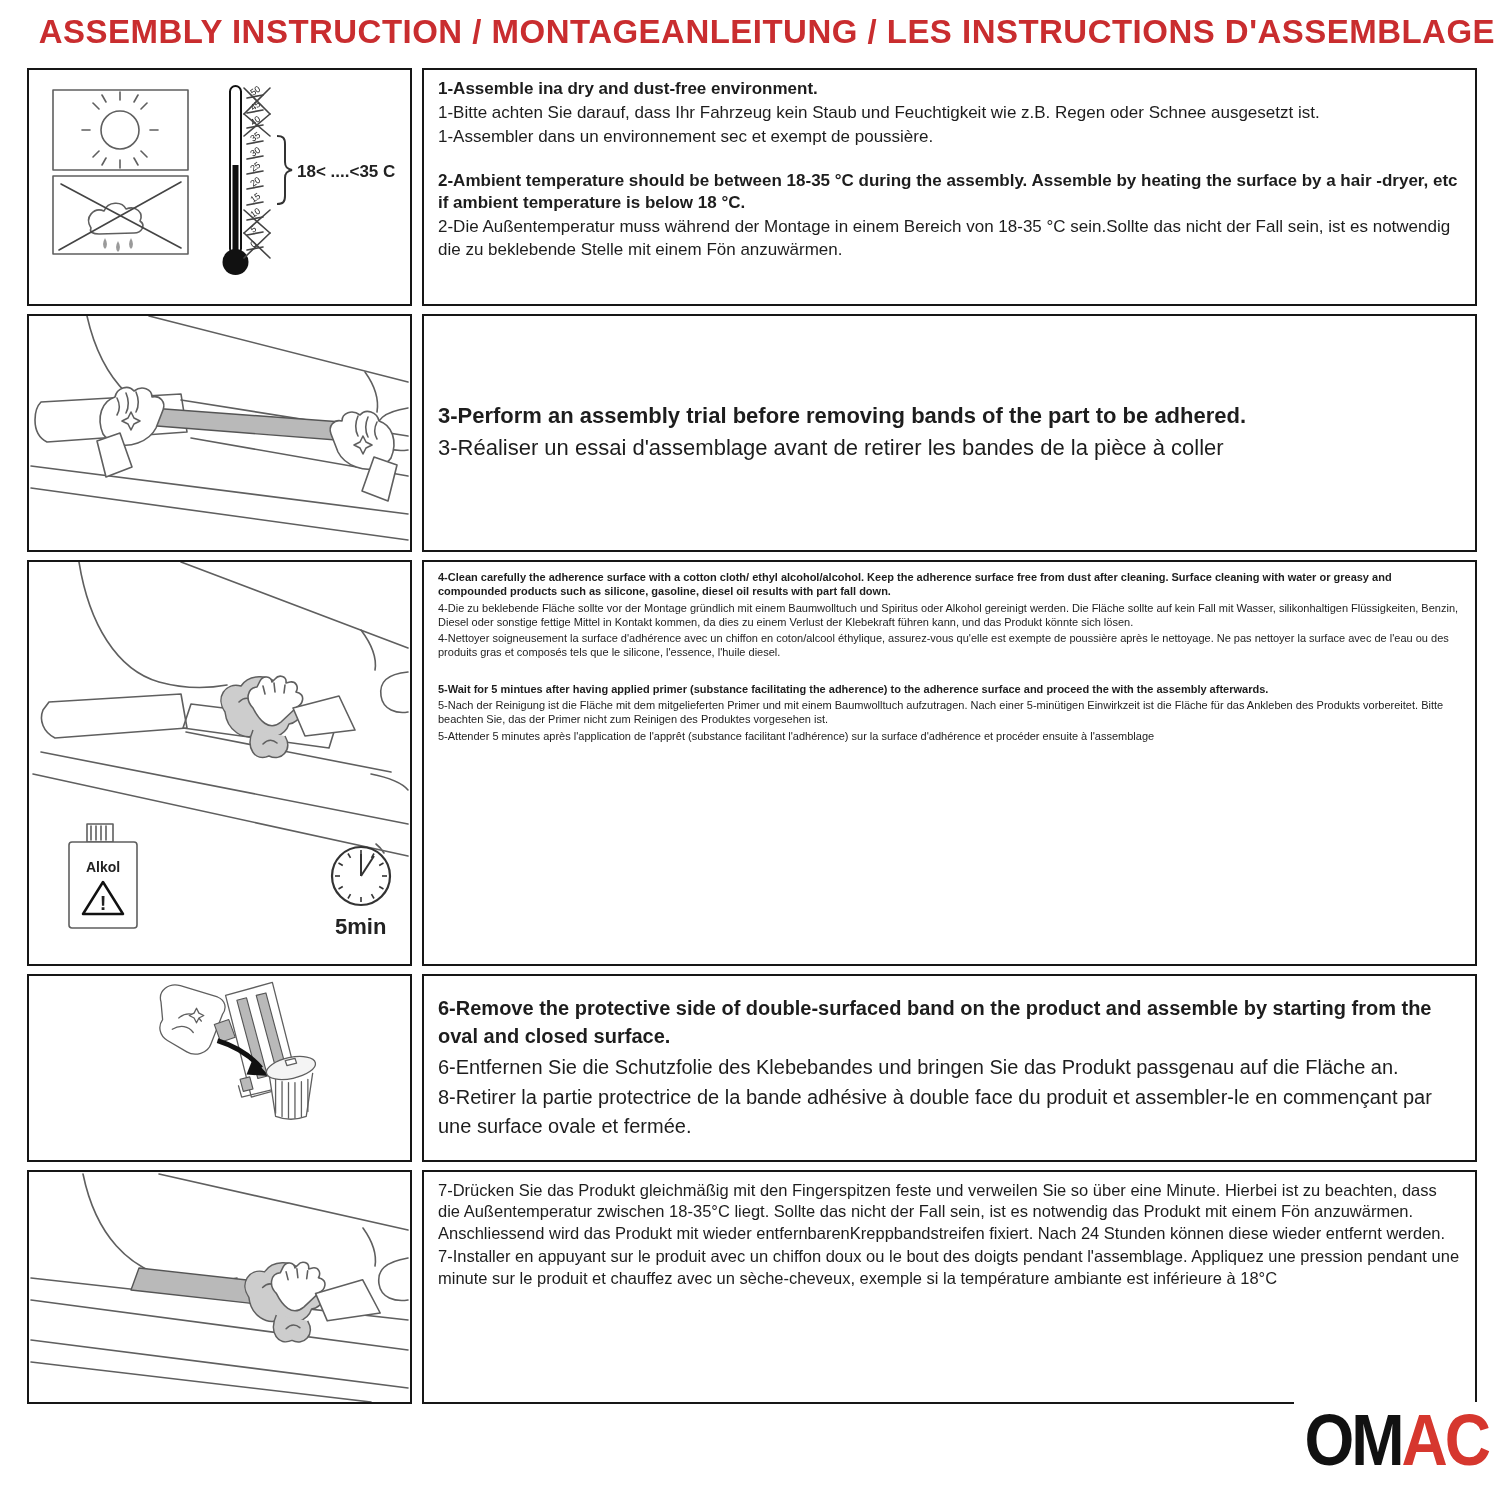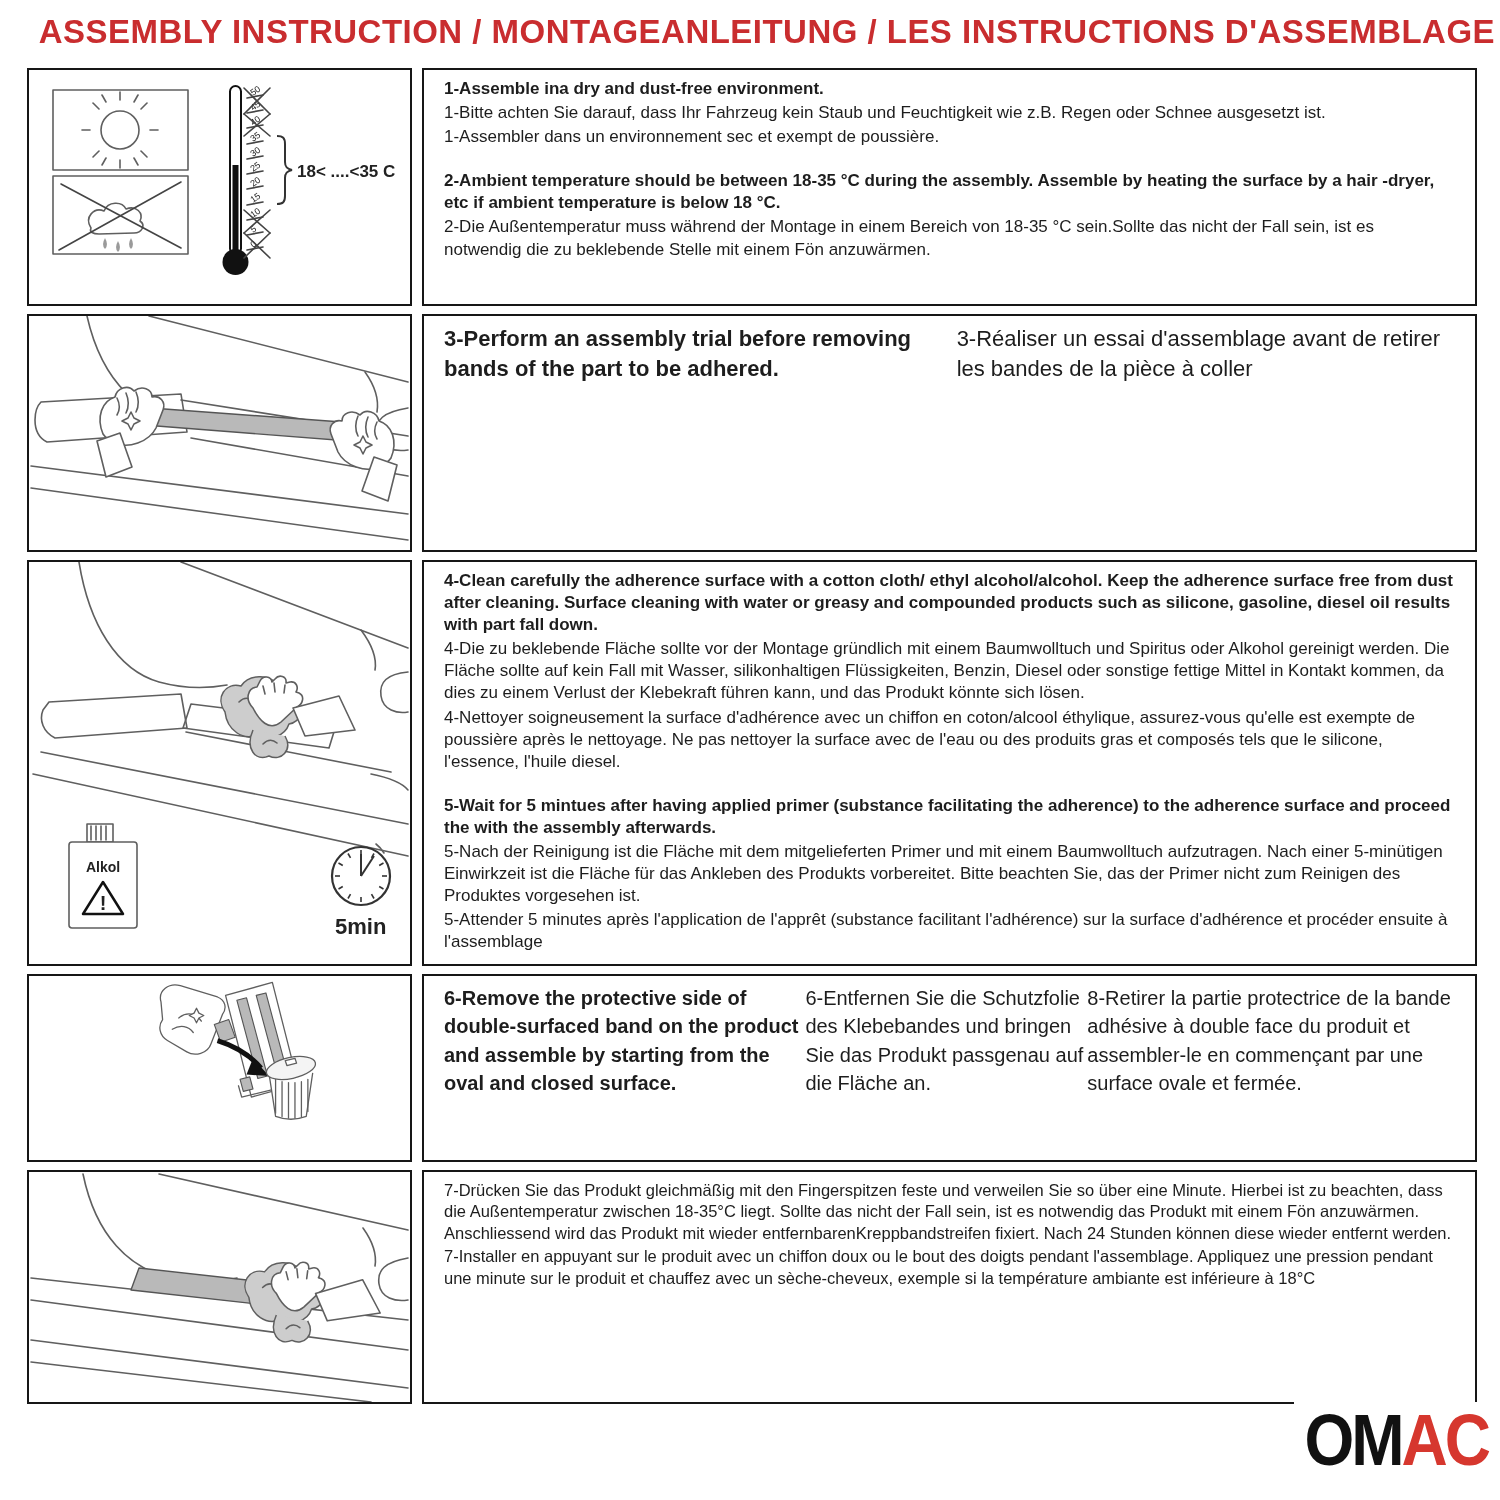--- a/index.html
+++ b/index.html
@@ -4,32 +4,32 @@
 <style>
   html,body{margin:0;padding:0;background:#fff;}
   body{width:1500px;height:1500px;position:relative;overflow:hidden;
        font-family:"Liberation Sans", sans-serif;color:#1d1d1d;}
   .title{color:#c92d2f;font-weight:bold;font-size:34px;letter-spacing:.5px;
          padding:12px 0 0 40px;transform:scaleX(.97);transform-origin:left;
          white-space:nowrap;}
   .rows{position:absolute;left:27px;right:23px;top:68px;}
   .row{display:flex;gap:10px;margin-bottom:8px;}
   .ibox{width:381px;min-width:381px;border:2px solid #161616;background:#fff;}
-  .tbox{flex:1;border:2px solid #161616;background:#fff;padding:8px 20px;
+  .tbox{flex:1;border:2px solid #161616;background:#fff;padding:8px 14px;
         overflow:hidden;line-height:1.3;}
   .r1{height:238px;} .r2{height:238px;} .r3{height:406px;} .r4{height:188px;} .r5{height:234px;}
   .tbox p{margin:0 0 2px 0;}
   .b{font-weight:bold;}
   .gap{margin-top:22px !important;}
   .fs1{font-size:17px;}
   .fs2{font-size:22px;line-height:1.38;}
-  .fs3{font-size:17px;}
+  .fs3{font-size:11px;}
   .fs4{font-size:20px;line-height:1.42;}
   .fs5{font-size:16.5px;}
-  .vcen{display:flex;flex-direction:row;justify-content:center;}
+  .vcen{display:flex;flex-direction:column;justify-content:center;}
   .ibox svg{display:block;width:100%;height:100%;}
   .ln{fill:none;stroke:#5f5f5f;stroke-width:1.6;stroke-linecap:round;stroke-linejoin:round;}
   .lnd{fill:none;stroke:#444;stroke-width:1.6;stroke-linecap:round;}
   .wfill{fill:#fff;stroke:#5f5f5f;stroke-width:1.6;stroke-linejoin:round;}
   .gfill{fill:#b9b9b9;stroke:#555;stroke-width:1.4;stroke-linejoin:round;}
   .cfill{fill:#cdcdcd;stroke:#5f5f5f;stroke-width:1.5;stroke-linejoin:round;}
   .blk{fill:#111;}
   .svgtxt{font-family:"Liberation Sans", sans-serif;fill:#222;}
   .logo{position:absolute;right:8px;top:1402px;background:#fff;padding:2px 4px 6px 10px;
         font-weight:bold;font-size:64px;letter-spacing:-3px;line-height:1;

